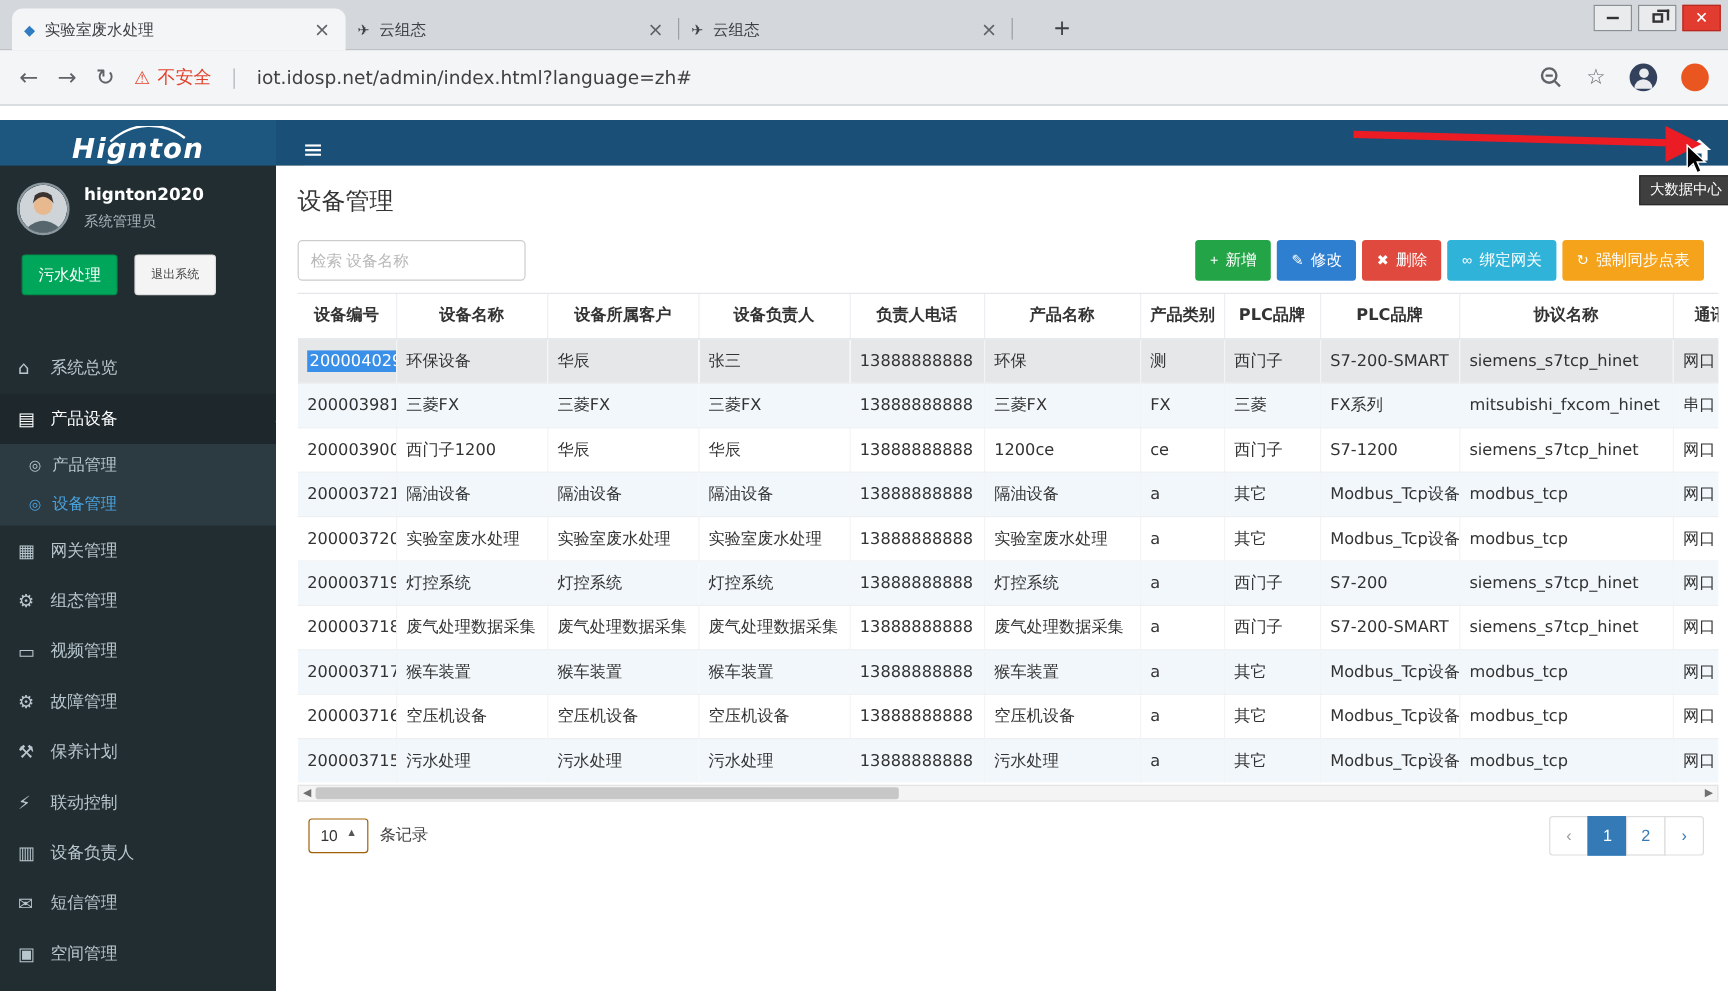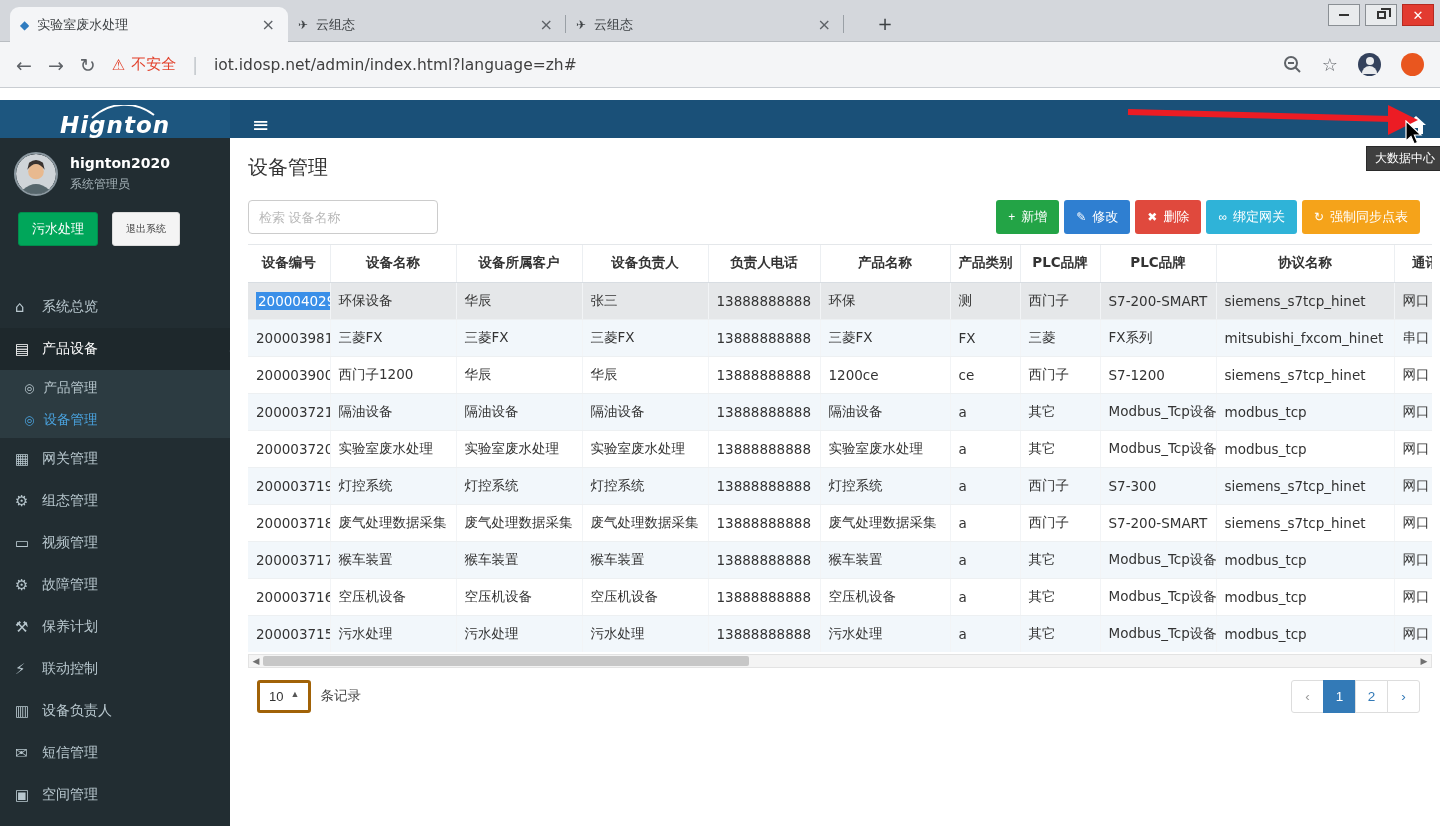--- a/index.html
+++ b/index.html
@@ -81,21 +81,21 @@
   tr.selected td{background:#e5e7e9;}
   .text-selected{background:#3a8fe8;color:#fff;padding:1px 2px;}
 
   .hscroll{position:absolute;left:18px;top:516px;width:1184px;height:14px;background:#f4f4f4;border:1px solid #e3e3e3;}
   .hs-arrow{position:absolute;top:0;width:14px;height:12px;text-align:center;font-size:9px;line-height:12px;color:#707070;cursor:pointer;}
   .hs-arrow.left{left:0;}
   .hs-arrow.right{right:0;}
   .hs-thumb{position:absolute;left:14px;top:1px;height:10px;width:486px;background:#c7c7c7;border-radius:2px;cursor:grab;}
 
   .page-row{position:absolute;left:18px;right:20px;top:540px;height:36px;display:flex;align-items:center;font-size:13.5px;color:#444;}
-  .page-size-btn{display:inline-flex;align-items:flex-start;gap:7px;border:3px solid #a16207;background:#fff;border-radius:3px;padding:6px 9px;margin:0 9px;font-size:13px;color:#333;cursor:pointer;}
+  .page-size-btn{display:inline-flex;align-items:flex-start;gap:7px;border:1px solid #a16207;background:#fff;border-radius:3px;padding:6px 9px;margin:0 9px;font-size:13px;color:#333;cursor:pointer;}
   .caret-up{font-size:9px;color:#555;}
   .pager{margin-left:auto;display:flex;}
   .pg-btn{min-width:33px;height:33px;border:1px solid #ddd;background:#fff;color:#337ab7;font-size:13.5px;margin-left:-1px;cursor:pointer;}
   .pg-btn:first-child{border-radius:3px 0 0 3px;}
   .pg-btn:last-child{border-radius:0 3px 3px 0;}
   .pg-btn.active{background:#337ab7;border-color:#337ab7;color:#fff;}
   .pg-btn.disabled{color:#999;}
 
   
   .arrow-svg{position:absolute;left:1100px;top:96px;width:330px;height:46px;pointer-events:none;z-index:50;}
@@ -368,21 +368,21 @@
           </tr>
           <tr class="stripe">
             <td>200003719</td>
             <td>灯控系统</td>
             <td>灯控系统</td>
             <td>灯控系统</td>
             <td>13888888888</td>
             <td>灯控系统</td>
             <td>a</td>
             <td>西门子</td>
-            <td>S7-300</td>
+            <td>S7-200</td>
             <td>siemens_s7tcp_hinet</td>
             <td>网口</td>
           </tr>
           <tr>
             <td>200003718</td>
             <td>废气处理数据采集</td>
             <td>废气处理数据采集</td>
             <td>废气处理数据采集</td>
             <td>13888888888</td>
             <td>废气处理数据采集</td>

